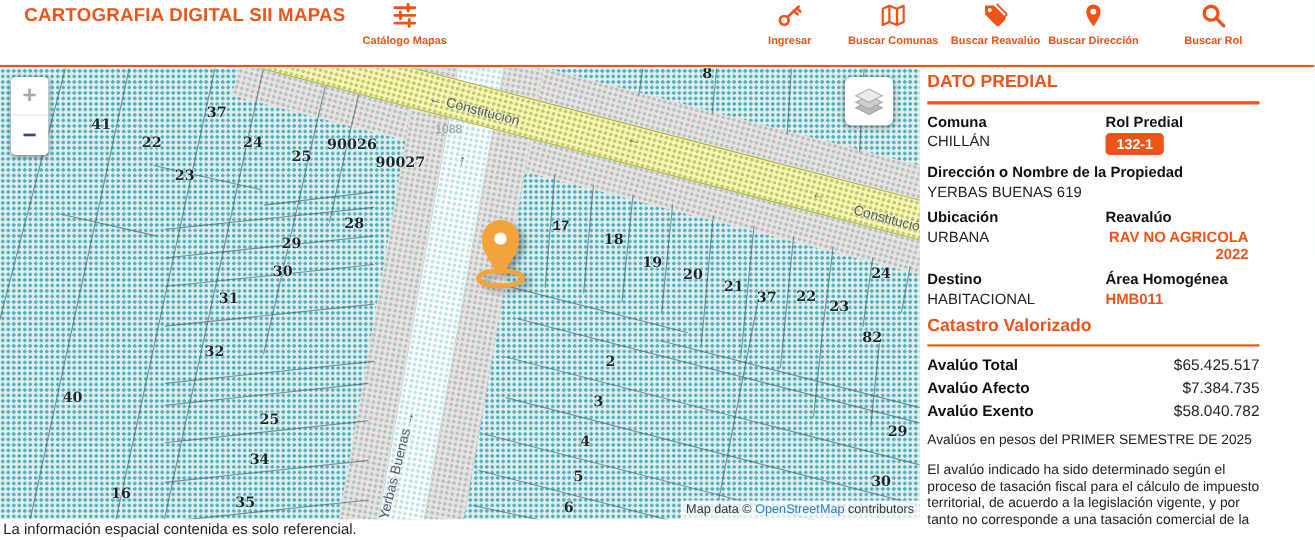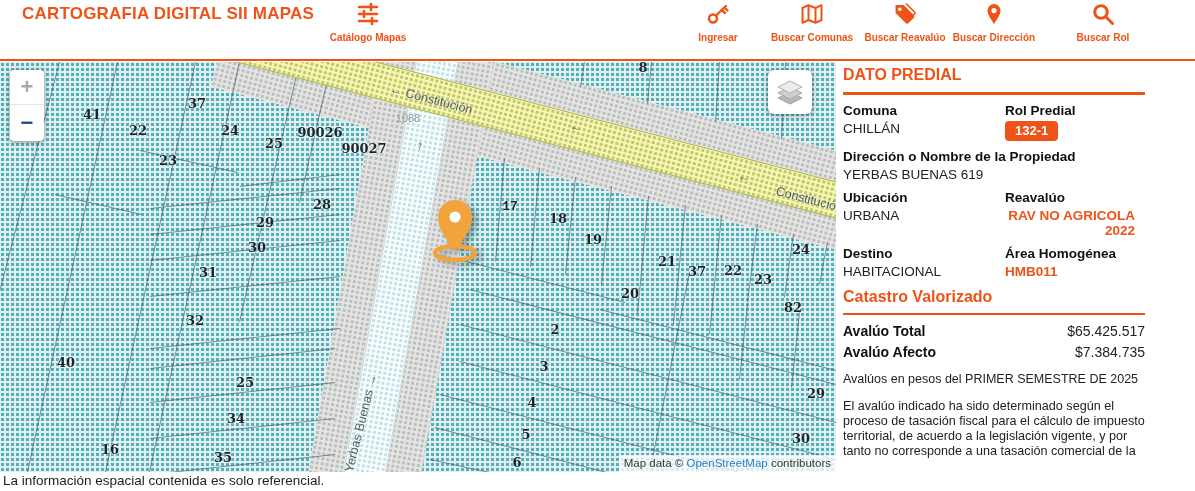--- a/index.html
+++ b/index.html
@@ -239,21 +239,21 @@
       <span class="parcel" style="left: 208px; top: 210px;">31</span>
       <span class="parcel" style="left: 195px; top: 258px;">32</span>
       <span class="parcel" style="left: 66px; top: 300px;">40</span>
       <span class="parcel" style="left: 245px; top: 320px;">25</span>
       <span class="parcel" style="left: 236px; top: 356px;">34</span>
       <span class="parcel" style="left: 110px; top: 387px;">16</span>
       <span class="parcel" style="left: 223px; top: 395px;">35</span>
       <span class="parcel" style="left: 510px; top: 144px; font-family: Liberation Mono, monospace;">17</span>
       <span class="parcel" style="left: 558px; top: 156px;">18</span>
       <span class="parcel" style="left: 593px; top: 177px;">19</span>
-      <span class="parcel" style="left: 630px; top: 188px; margin-top: 43px;">20</span>
+      <span class="parcel" style="left: 630px; top: 188px;">20</span>
       <span class="parcel" style="left: 667px; top: 199px;">21</span>
       <span class="parcel" style="left: 697px; top: 209px;">37</span>
       <span class="parcel" style="left: 733px; top: 208px;">22</span>
       <span class="parcel" style="left: 763px; top: 217px;">23</span>
       <span class="parcel" style="left: 801px; top: 187px;">24</span>
       <span class="parcel" style="left: 793px; top: 245px;">82</span>
       <span class="parcel" style="left: 555px; top: 267px;">2</span>
       <span class="parcel" style="left: 544px; top: 304px;">3</span>
       <span class="parcel" style="left: 532px; top: 340px;">4</span>
       <span class="parcel" style="left: 526px; top: 372px;">5</span>
@@ -321,17 +321,21 @@
 
   <div class="av-block">
     <div class="av-row">
       <span class="f-label">Avalúo Total</span>
       <span class="av-val">$65.425.517</span>
     </div>
     <div class="av-row">
       <span class="f-label">Avalúo Afecto</span>
       <span class="av-val">$7.384.735</span>
     </div>
+    <div class="av-row">
+      <span class="f-label">Avalúo Exento</span>
+      <span class="av-val">$58.040.782</span>
+    </div>
   </div>
 
   <div class="av-note">Avalúos en pesos del PRIMER SEMESTRE DE 2025</div>
   <div class="p-par">El avalúo indicado ha sido determinado según el proceso de tasación fiscal para el cálculo de impuesto territorial, de acuerdo a la legislación vigente, y por tanto no corresponde a una tasación comercial de la</div>
 </div>
 
 </body></html>

